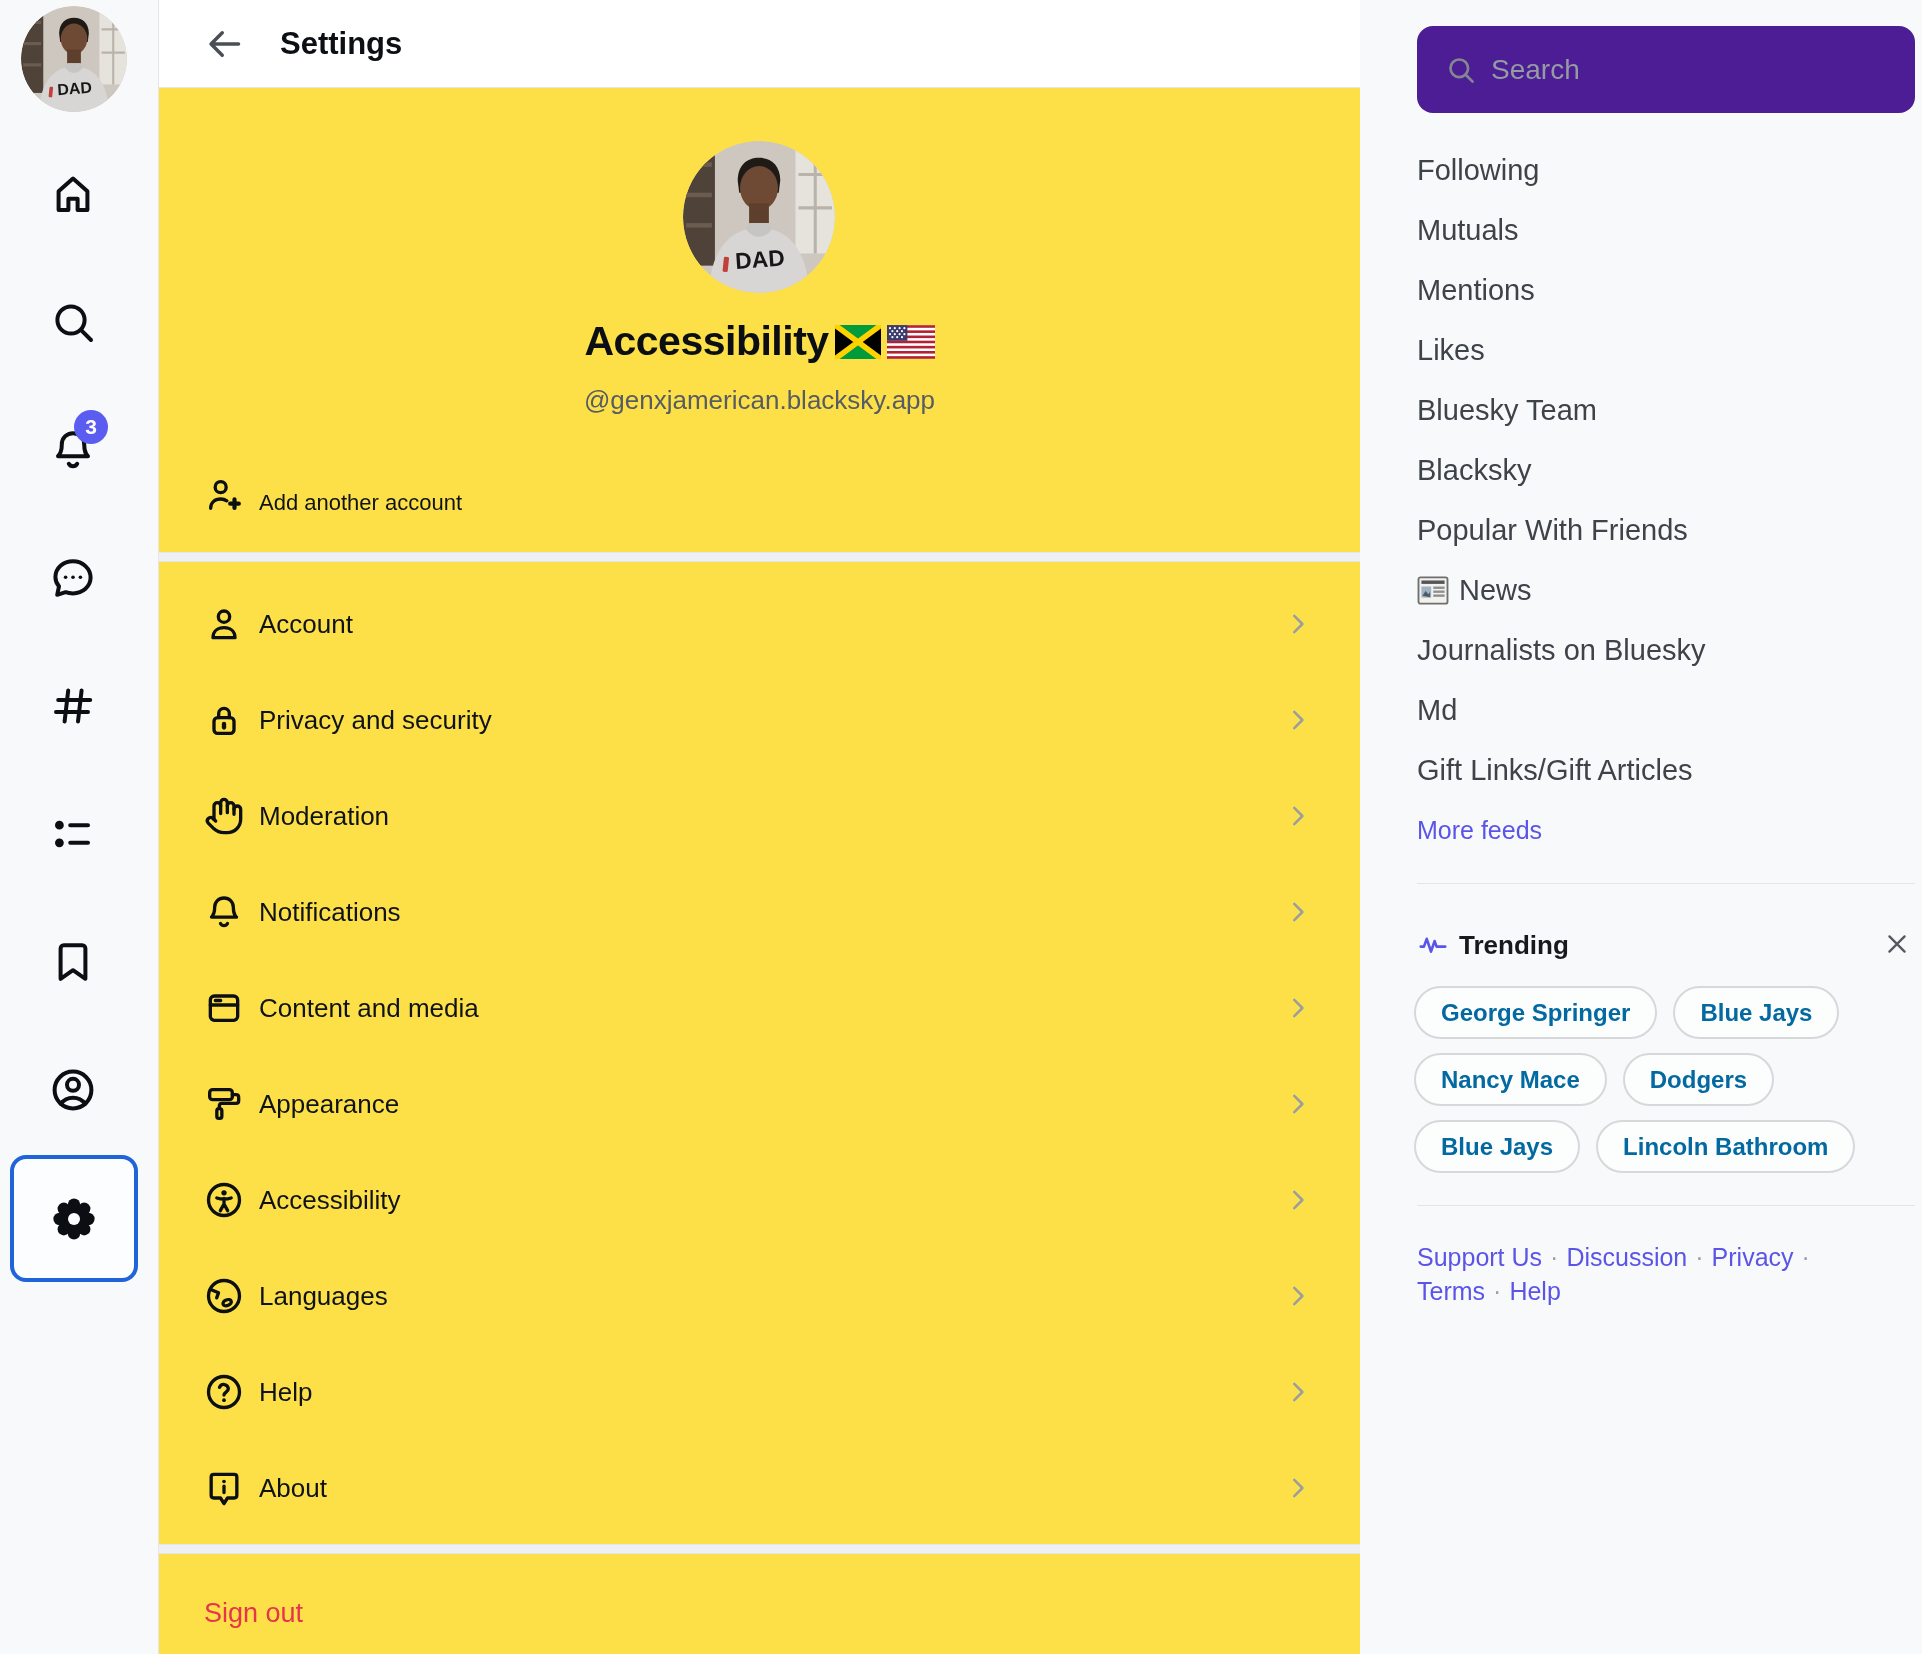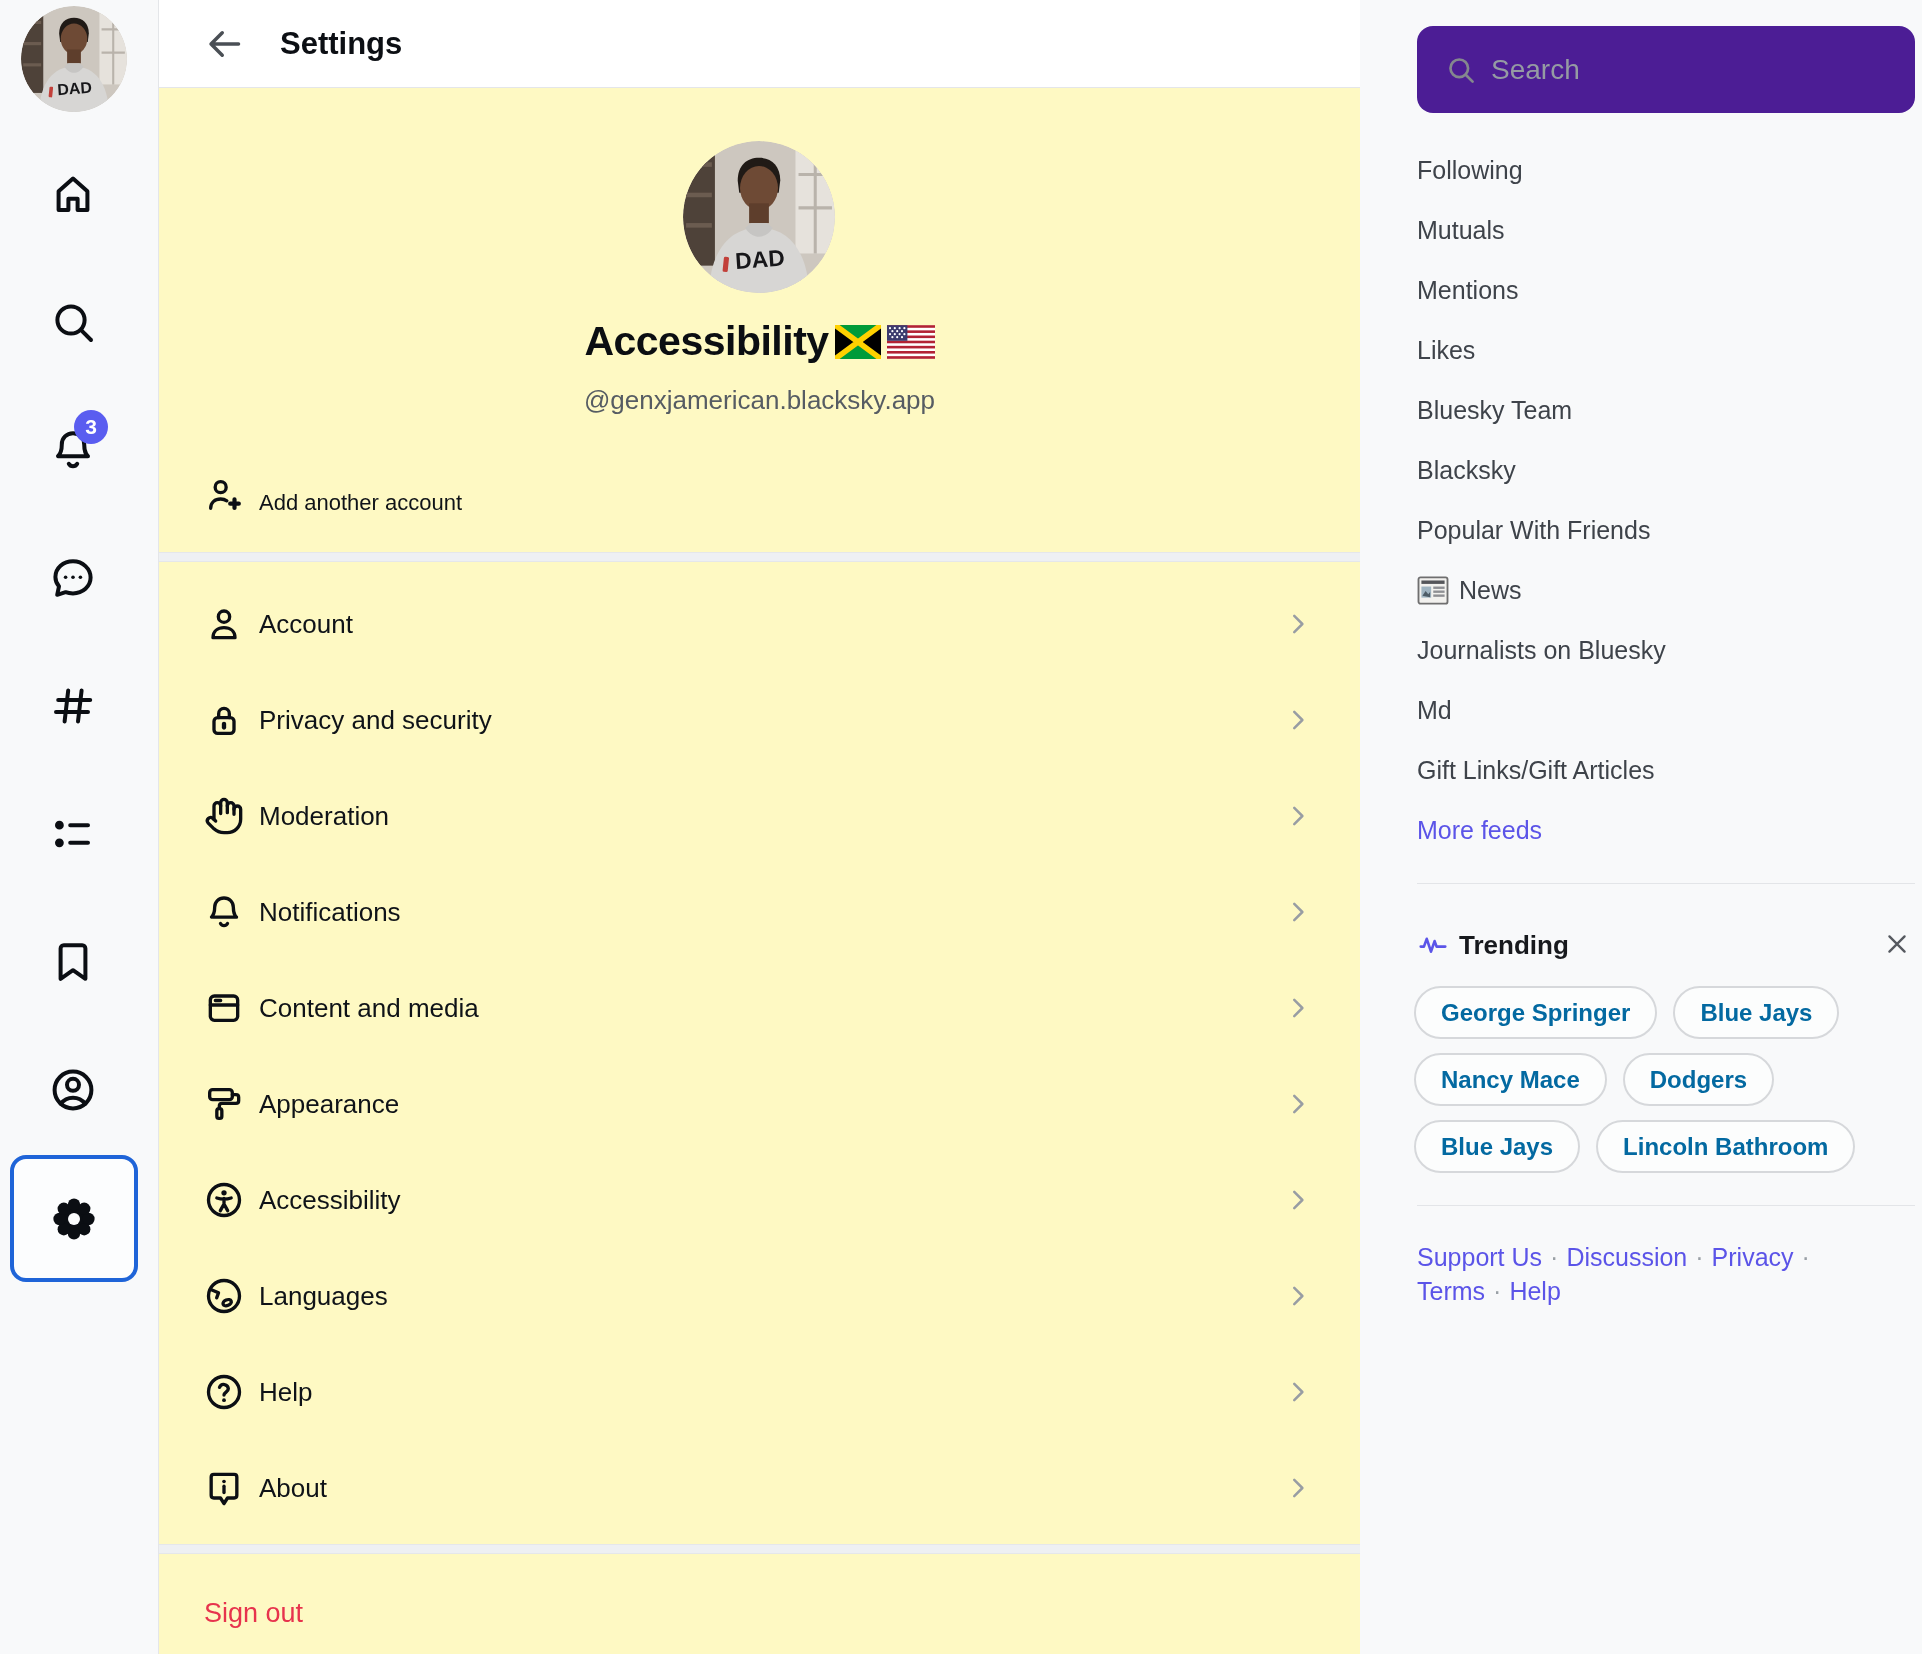--- a/index.html
+++ b/index.html
@@ -18,21 +18,21 @@
     border-radius:50%; overflow:hidden; cursor:pointer; }
   .nav-btn { position:absolute; left:49px; width:48px; height:48px; color:#0b0e13; cursor:pointer; }
   .nav-btn svg { width:48px; height:48px; }
   #nav-badge { position:absolute; left:74px; top:410px; width:34px; height:34px;
     border-radius:50%; background:#5a5df0; color:#fff; font-size:21px; font-weight:700;
     display:flex; align-items:center; justify-content:center; z-index:2; }
   #settings-selected-box { position:absolute; left:10px; top:1155px; width:128px; height:127px;
     border:4px solid #1f64d8; border-radius:16px; background:#fcfdfe; }
 
   
-  #main { position:absolute; left:159px; top:0; width:1201px; height:1654px; background:#fef9c3; }
+  #main { position:absolute; left:159px; top:0; width:1201px; height:1654px; background:#fde047; }
   #main-header { position:absolute; left:0; top:0; width:100%; height:88px;
     border-bottom:1px solid #e4e6e9; background:#fff; }
   #back-button { position:absolute; left:44px; top:23px; width:42px; height:42px; color:#4a4f55; cursor:pointer; }
   #page-title { position:absolute; left:121px; top:0; height:88px; line-height:88px;
     font-size:31px; font-weight:700; color:#0c0f14; }
   #profile-avatar { position:absolute; left:524px; top:141px; width:152px; height:152px;
     border-radius:50%; overflow:hidden; }
   #profile-name-line { position:absolute; left:0; top:318px; width:100%; text-align:center;
     font-size:41px; font-weight:800; color:#0b0e12; letter-spacing:-0.5px; }
   #profile-name-line .flag { display:inline-block; vertical-align:-4px; margin-left:6px; }
@@ -57,21 +57,21 @@
 
   
   #right-rail { position:absolute; left:1361px; top:0; width:561px; height:1654px;
     background:#f8f9fa; }
   #search-box { position:absolute; left:56px; top:26px; width:498px; height:87px;
     border-radius:16px; background:#4c1d95; cursor:text; }
   #search-box .icn { position:absolute; left:28px; top:28px; color:#84888e; }
   #search-placeholder { position:absolute; left:74px; top:0; height:87px; line-height:87px;
     font-size:28px; color:#959ba3; }
   #feeds-list { position:absolute; left:56px; top:140px; width:498px; }
-  .feed-link { height:60px; line-height:60px; font-size:25px; color:#3e434a; cursor:pointer;
+  .feed-link { height:60px; line-height:60px; font-size:29px; color:#3e434a; cursor:pointer;
     white-space:nowrap; display:flex; align-items:center; }
   .feed-link .icn { margin-right:10px; }
   #more-feeds-link { height:60px; line-height:60px; font-size:25px; color:#5b54e8; cursor:pointer; }
   .rr-divider { position:absolute; left:56px; width:498px; height:1px; background:#e3e5e8; }
   #rr-div-1 { top:883px; } #rr-div-2 { top:1205px; }
   #trending-header { position:absolute; left:56px; top:920px; width:498px; height:50px; }
   #trending-header .pulse { position:absolute; left:0; top:9px; color:#5b54e8; }
   #trending-title { position:absolute; left:42px; top:0; height:50px; line-height:50px;
     font-size:26px; font-weight:700; color:#17191d; }
   #trending-close { position:absolute; right:4px; top:10px; color:#55595f; cursor:pointer; }

